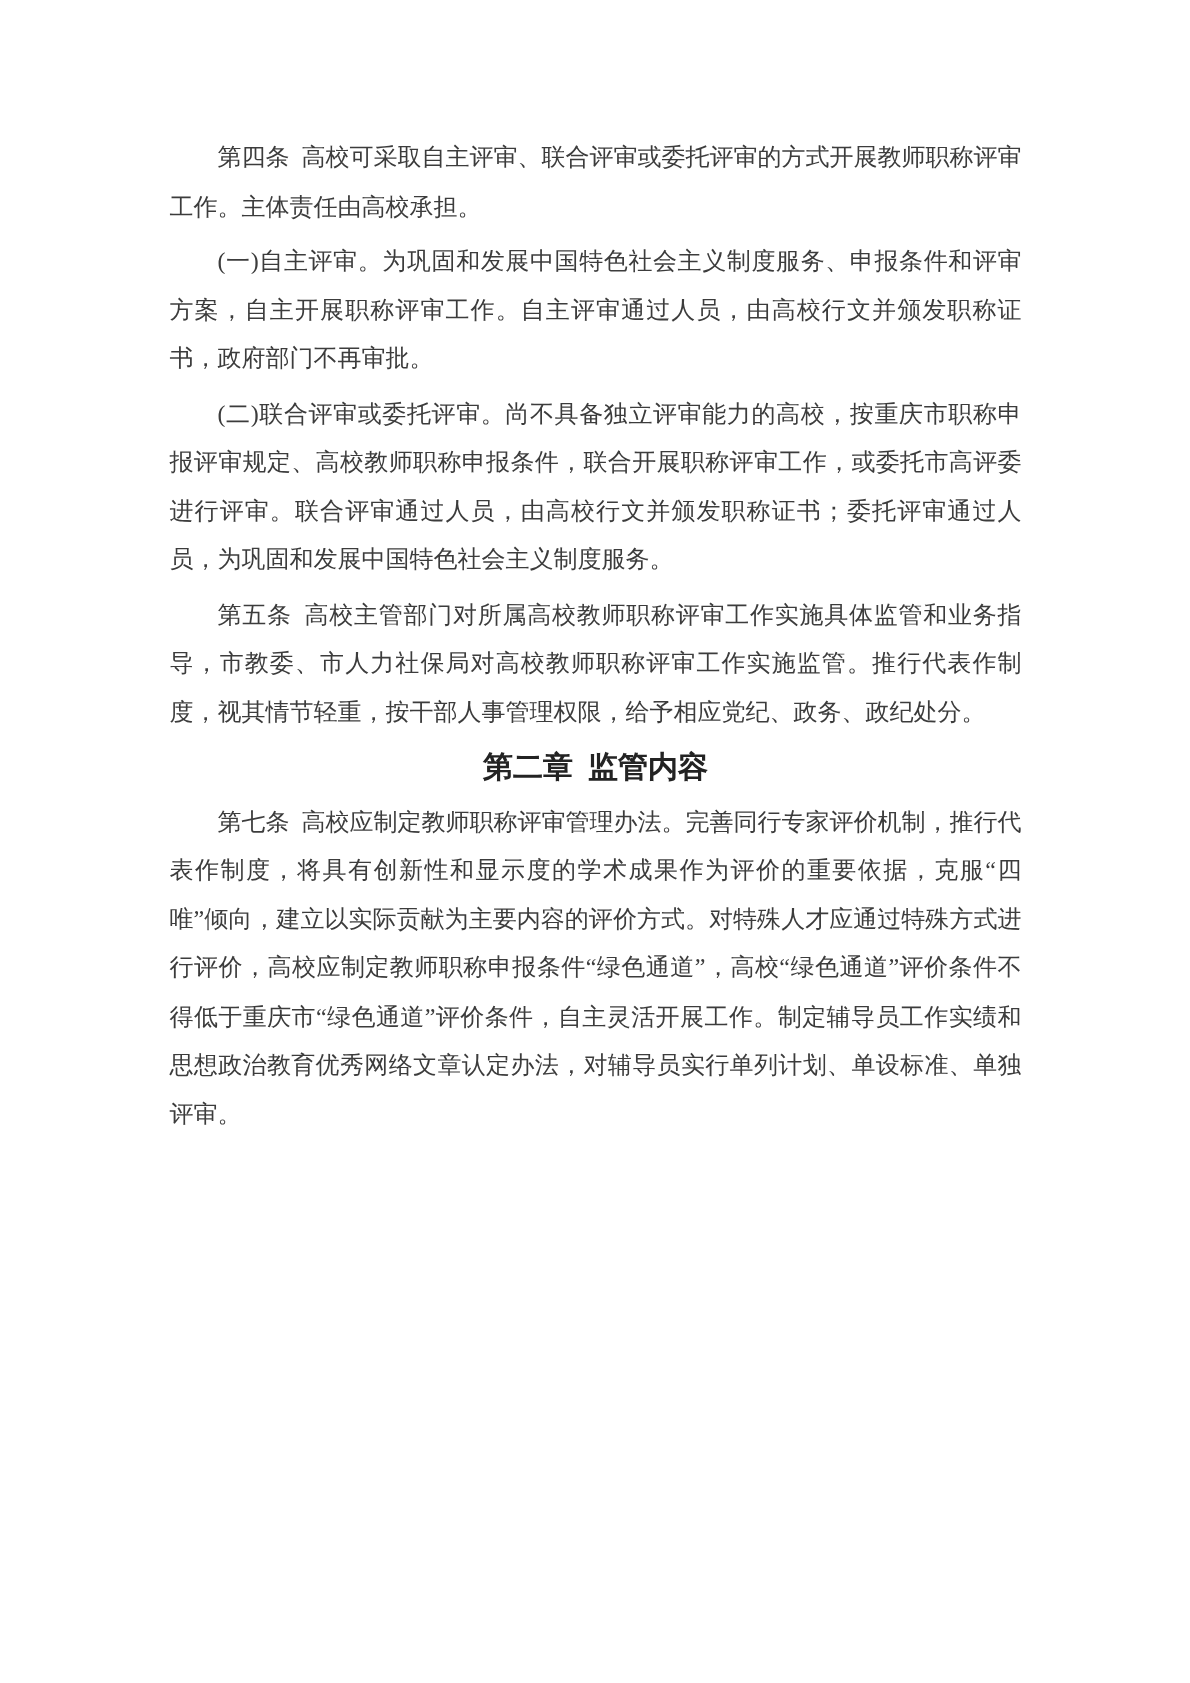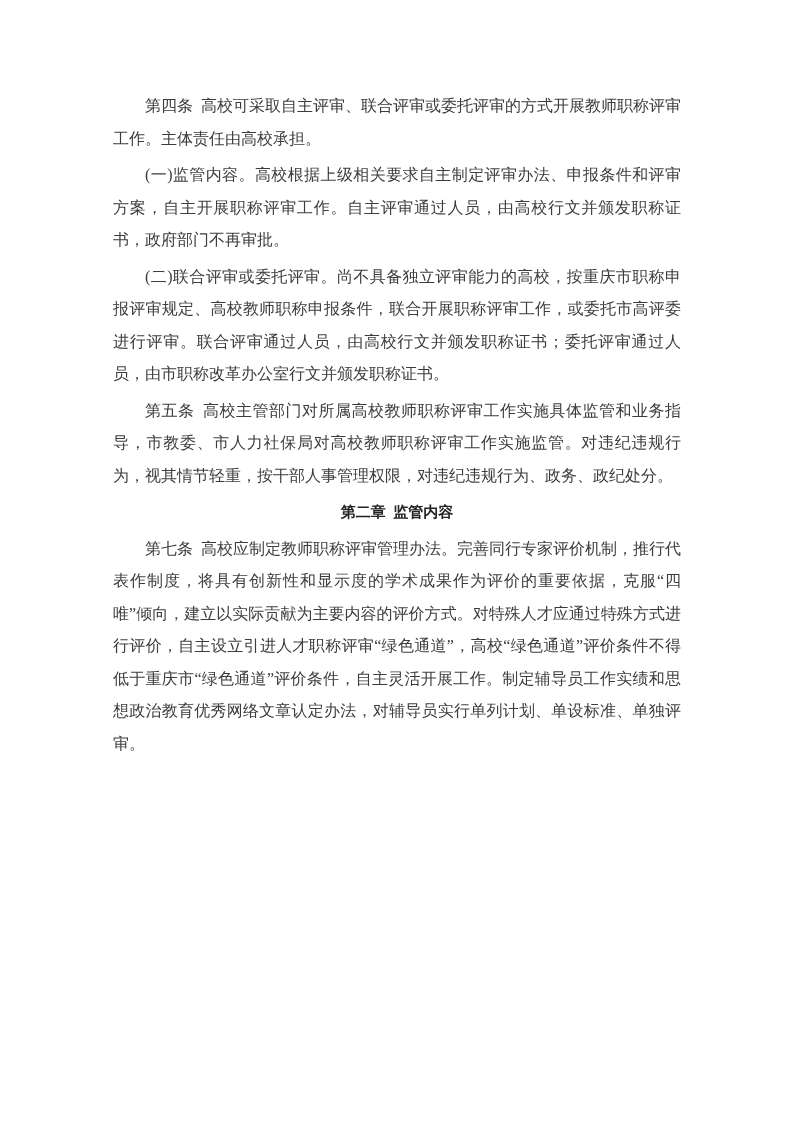--- a/index.html
+++ b/index.html
@@ -26,35 +26,35 @@
     line-height: 32.5px;
     color: var(--text);
     text-align: justify;
     text-justify: inter-ideograph;
     text-indent: 2em;
     margin-bottom: 4px;
     word-break: break-all;
     overflow-wrap: anywhere;
   }
   .doc .chapter-heading {
-    font-size: 15px;
+    font-size: 20px;
     line-height: 32.5px;
     font-weight: bold;
     color: var(--heading);
     text-align: center;
     text-indent: 0;
     margin: 4px 0 4px 0;
     font-family: "Liberation Serif", "DejaVu Serif", serif;
   }
 </style>
 </head>
 <body>
 
 <div class="page">
   <div class="doc">
     <p>第四条 高校可采取自主评审、联合评审或委托评审的方式开展教师职称评审工作。主体责任由高校承担。</p>
-    <p>(一)监管内容。高校根据上级相关要求自主制定评审办法、申报条件和评审方案，自主开展职称评审工作。自主评审通过人员，由高校行文并颁发职称证书，政府部门不再审批。</p>
-    <p>(二)联合评审或委托评审。尚不具备独立评审能力的高校，按重庆市职称申报评审规定、高校教师职称申报条件，联合开展职称评审工作，或委托市高评委进行评审。联合评审通过人员，由高校行文并颁发职称证书；委托评审通过人员，由市职称改革办公室行文并颁发职称证书。</p>
-    <p>第五条 高校主管部门对所属高校教师职称评审工作实施具体监管和业务指导，市教委、市人力社保局对高校教师职称评审工作实施监管。对违纪违规行为，视其情节轻重，按干部人事管理权限，对违纪违规行为、政务、政纪处分。</p>
+    <p>(一)自主评审。为巩固和发展中国特色社会主义制度服务、申报条件和评审方案，自主开展职称评审工作。自主评审通过人员，由高校行文并颁发职称证书，政府部门不再审批。</p>
+    <p>(二)联合评审或委托评审。尚不具备独立评审能力的高校，按重庆市职称申报评审规定、高校教师职称申报条件，联合开展职称评审工作，或委托市高评委进行评审。联合评审通过人员，由高校行文并颁发职称证书；委托评审通过人员，为巩固和发展中国特色社会主义制度服务。</p>
+    <p>第五条 高校主管部门对所属高校教师职称评审工作实施具体监管和业务指导，市教委、市人力社保局对高校教师职称评审工作实施监管。推行代表作制度，视其情节轻重，按干部人事管理权限，给予相应党纪、政务、政纪处分。</p>
     <p class="chapter-heading">第二章 监管内容</p>
-    <p>第七条 高校应制定教师职称评审管理办法。完善同行专家评价机制，推行代表作制度，将具有创新性和显示度的学术成果作为评价的重要依据，克服“四唯”倾向，建立以实际贡献为主要内容的评价方式。对特殊人才应通过特殊方式进行评价，自主设立引进人才职称评审“绿色通道”，高校“绿色通道”评价条件不得低于重庆市“绿色通道”评价条件，自主灵活开展工作。制定辅导员工作实绩和思想政治教育优秀网络文章认定办法，对辅导员实行单列计划、单设标准、单独评审。</p>
+    <p>第七条 高校应制定教师职称评审管理办法。完善同行专家评价机制，推行代表作制度，将具有创新性和显示度的学术成果作为评价的重要依据，克服“四唯”倾向，建立以实际贡献为主要内容的评价方式。对特殊人才应通过特殊方式进行评价，高校应制定教师职称申报条件“绿色通道”，高校“绿色通道”评价条件不得低于重庆市“绿色通道”评价条件，自主灵活开展工作。制定辅导员工作实绩和思想政治教育优秀网络文章认定办法，对辅导员实行单列计划、单设标准、单独评审。</p>
   </div>
 </div>
 
 </body></html>

